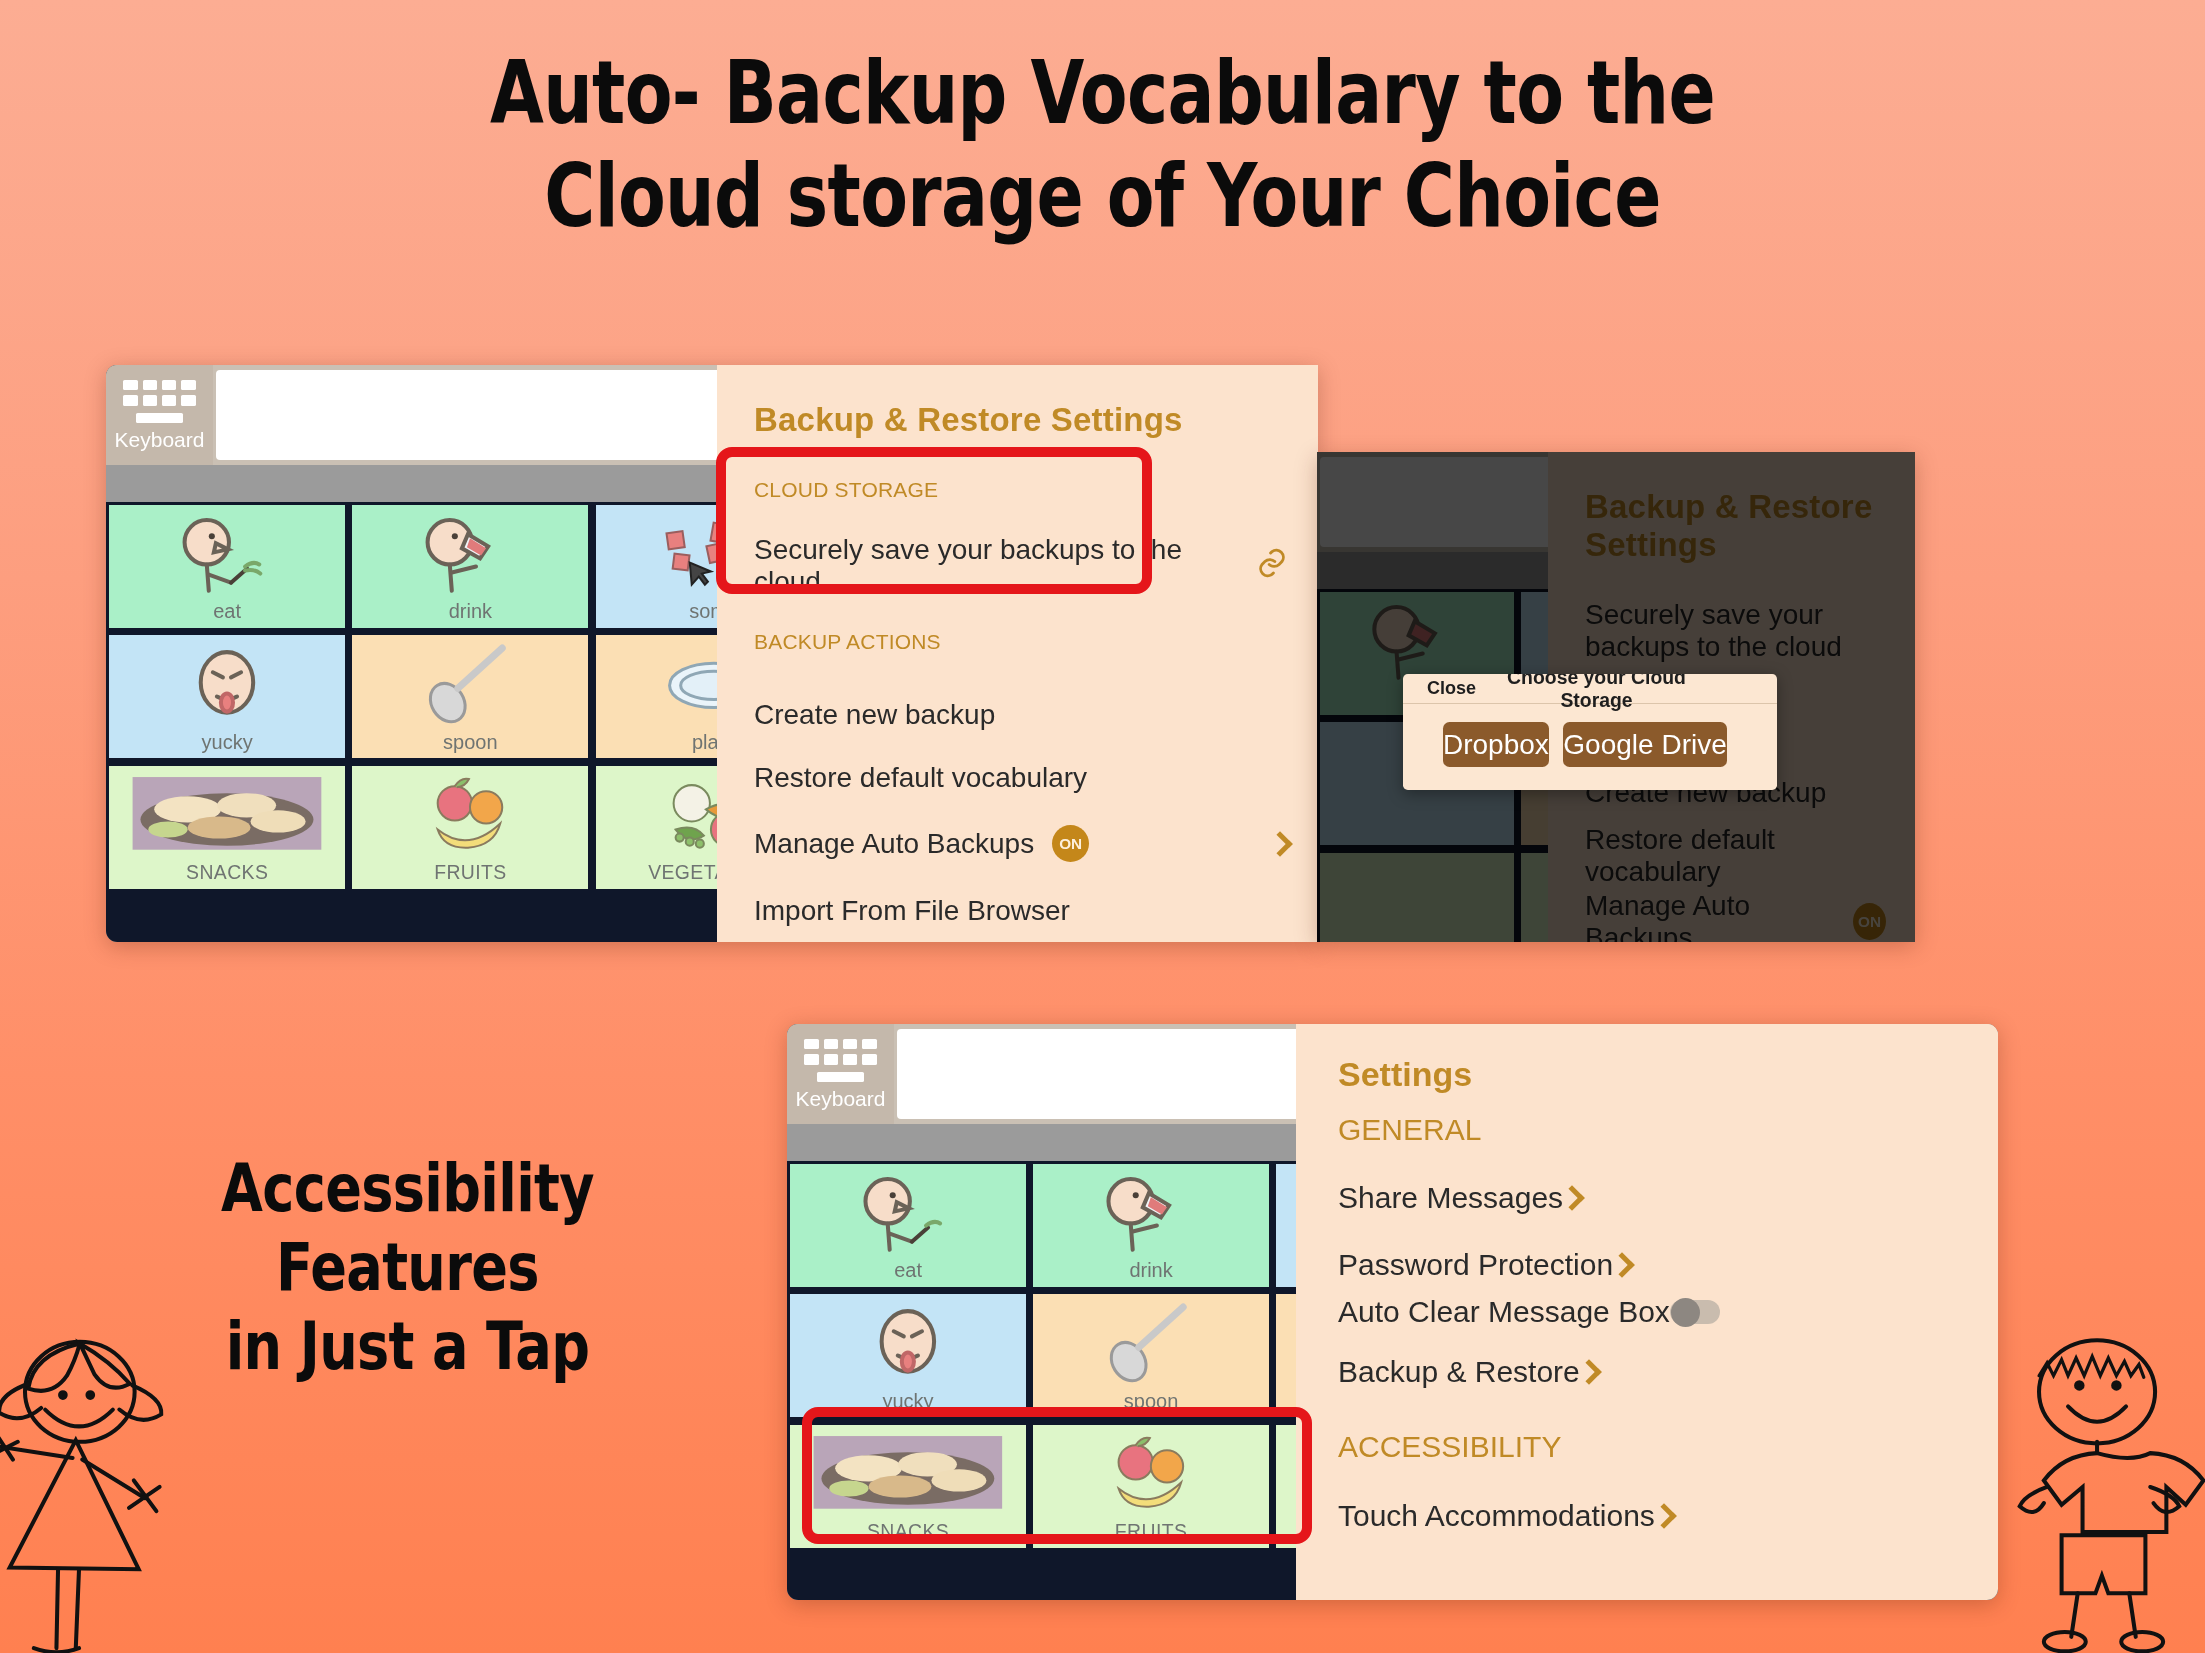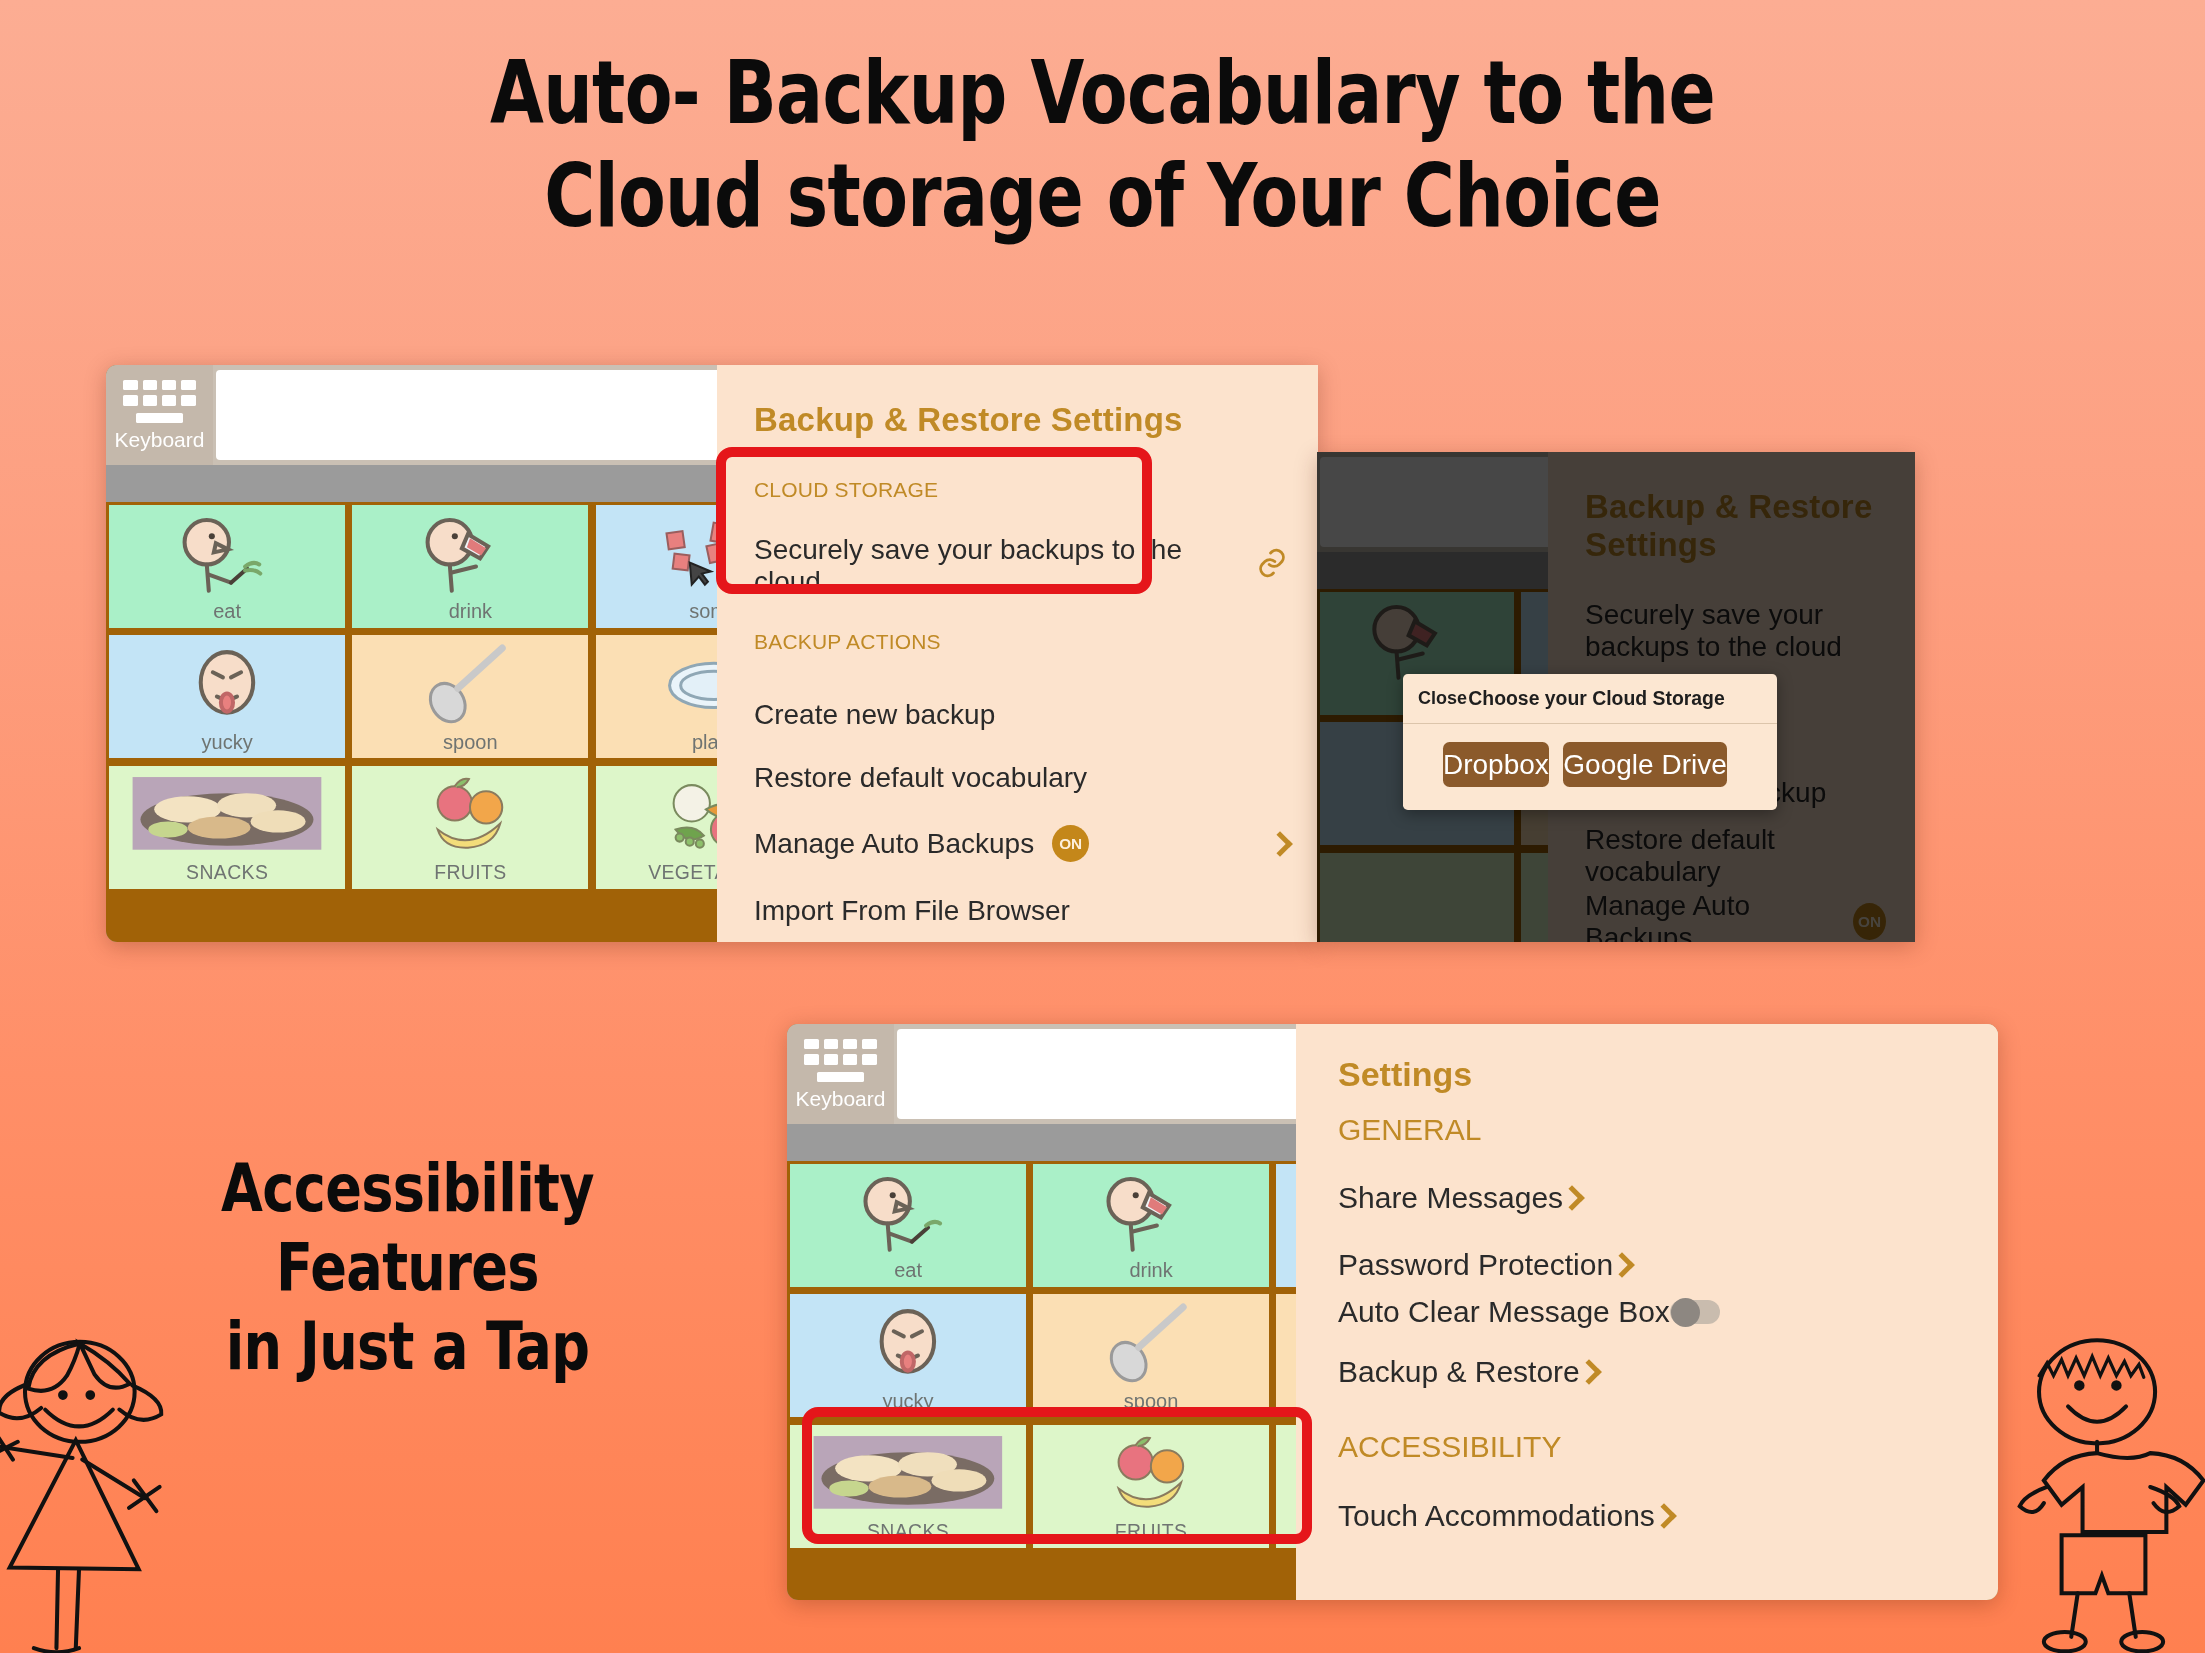--- a/index.html
+++ b/index.html
@@ -56,21 +56,21 @@
     box-shadow: 0 4.8px 21px rgba(90,30,10,.28);
   }
   
   #shot-one   { left: 106px;  top: 365px;  width: 1212px; height: 577px; border-radius: 11.3px 0 0 11.3px;}
   
   #shot-two   { left: 1317px; top: 452px;  width: 598px;  height: 490px; }
   
   #shot-three { left: 787px;  top: 1024px; width: 1211px; height: 576px; border-radius: 11.3px;}
 
   
-  .app { position:absolute; inset:0; background:#a16207; }
+  .app { position:absolute; inset:0; background:#0f172a; }
   .topbar { position:absolute; left:0; top:0; height:100px; width:100%; background:#cac0b4; display:flex; }
   .kb-btn {
     width:107px; height:100px;
     background:#c4b8ab;
     display:flex; flex-direction:column; align-items:center; justify-content:center;
     gap:5.7px; border-radius: 9.7px 0 0 0;
   }
   .kb-grid { display:grid; grid-template-columns:repeat(4,14.5px); grid-gap:4.8px; }
   .kb-grid i { display:block; width:14.5px; height:10.5px; background:#fff; border-radius:1.6px; }
   .kb-space { width:47px; height:10.5px; background:#fff; border-radius:1.6px; margin-top:1.6px;}
@@ -115,21 +115,21 @@
     pointer-events:none;
   }
 
   
   .dim { position:absolute; inset:0; background:rgba(0,0,0,.72); }
   .modal {
     position:absolute; left:86px; top:222px; width:374px;
     background:#fce7d2; border-radius:4.8px; overflow:hidden;
     box-shadow:0 3.2px 14.5px rgba(0,0,0,.35);
   }
-  .modal-bar { display:flex; align-items:center; height:50px; border-bottom:0.8px solid #dcc5ab; padding:0 15px;justify-content:flex-end; }
+  .modal-bar { display:flex; align-items:center; height:30px; border-bottom:0.8px solid #dcc5ab; padding:0 24px;justify-content:flex-end; }
   .modal-close { font-size:18px; color:#1e1e1e; font-weight:bold; }
   .modal-title { flex:1; text-align:center; font-size:19.4px; color:#1e1e1e; font-weight:bold; margin-right:36px;}
   .modal-body { padding:18px 40px 22.6px; display:flex; flex-direction:row; gap:14.5px;}
   .cloud-btn {
     height:45px; background:#8b5a2b; color:#fff; border:none; border-radius:6.5px;
     font-size:28px; font-family:"Liberation Sans", sans-serif; cursor:pointer;
   }
 
   
   .s3-drawer { position:absolute; right:0; top:0; width:702px; height:100%; background:#fce3cd; }

